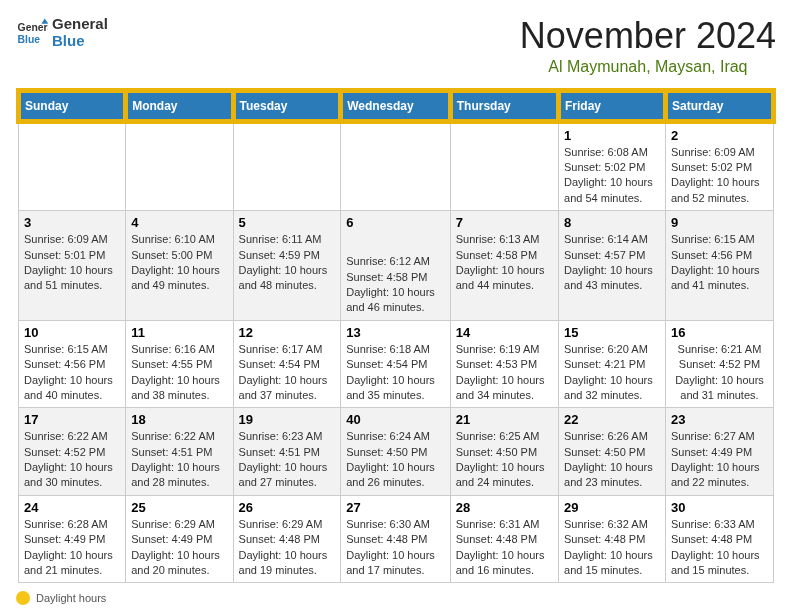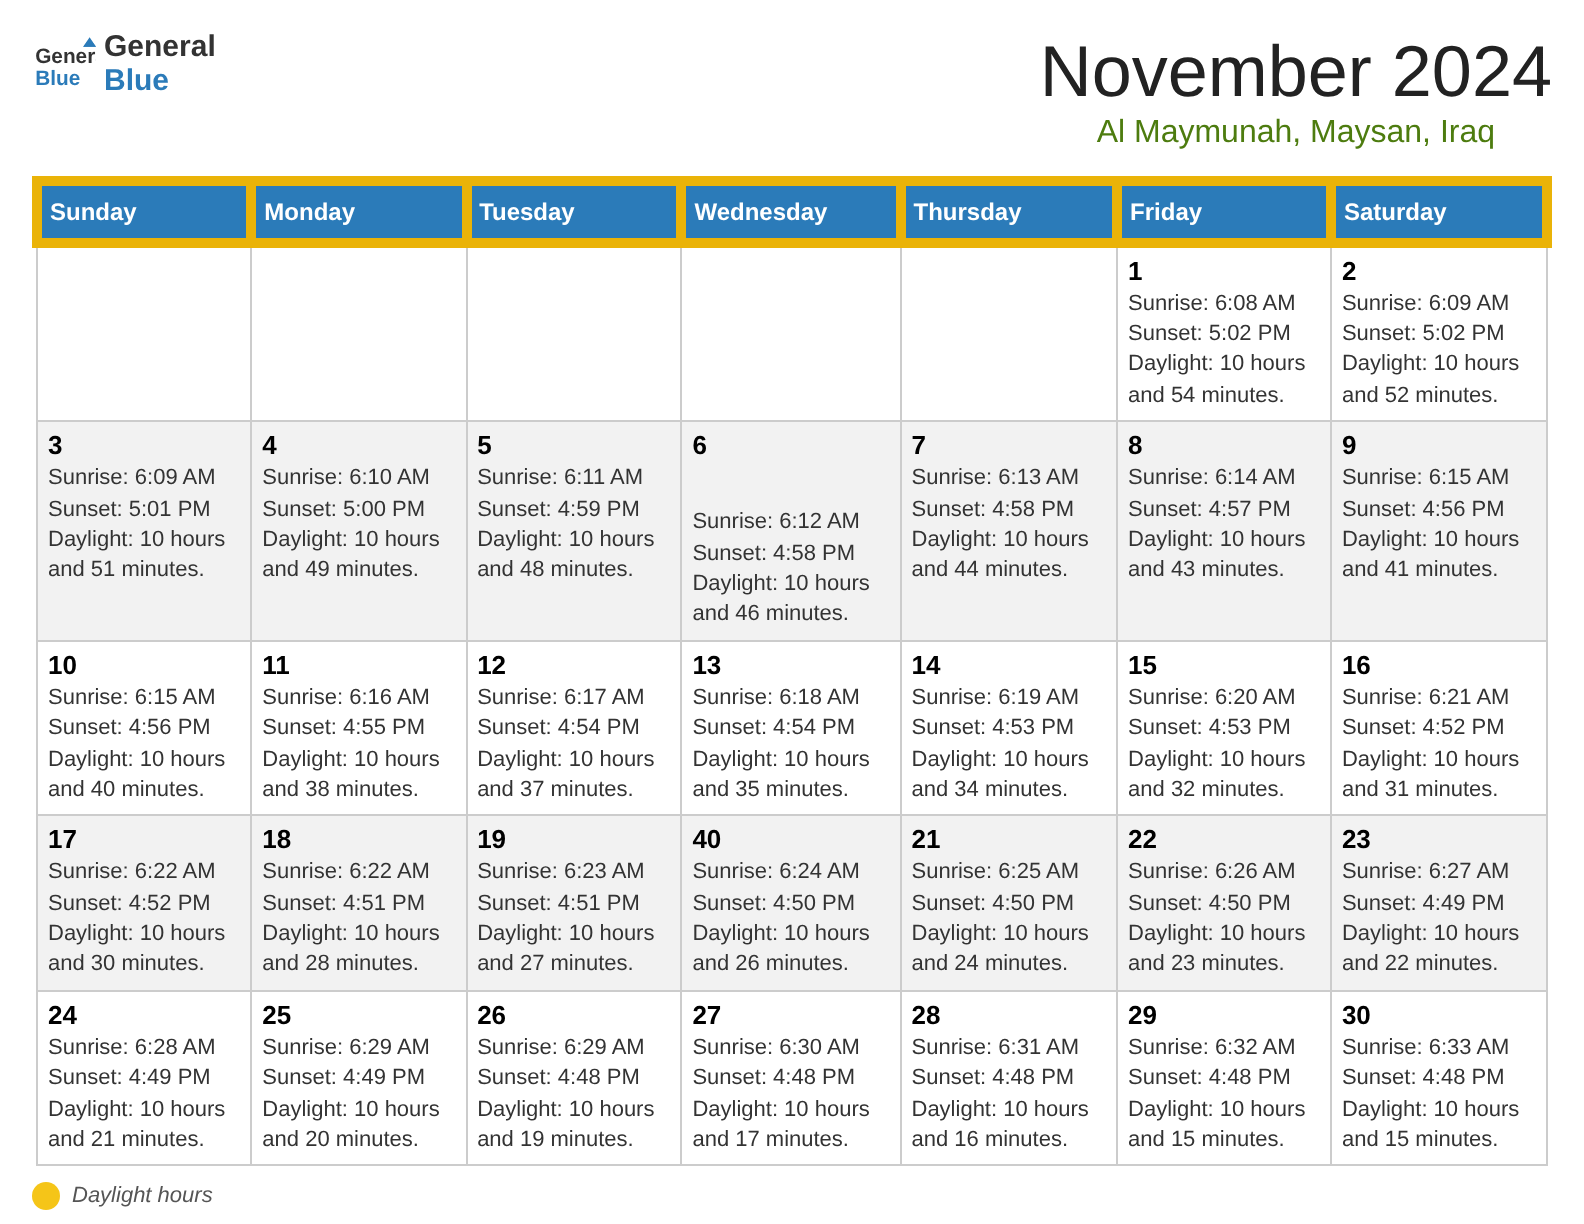--- a/index.html
+++ b/index.html
@@ -79,21 +79,20 @@
     .empty-cell {
       background: #fff !important;
     }
     .footer-note {
       margin-top: 8px;
       font-size: 11px;
       color: #555;
       display: flex;
       align-items: center;
       gap: 6px;
-      font-style: italic;
     }
     .footer-icon {
       width: 14px;
       height: 14px;
       background: #f5c518;
       border-radius: 50%;
       display: inline-block;
     }
   </style>
 </head>
@@ -221,26 +220,26 @@
         </td>
         <td>
           <span class="day-number">14</span>
           <div class="day-info" style="white-space: pre-line;">Sunrise: 6:19 AM
 Sunset: 4:53 PM
 Daylight: 10 hours and 34 minutes.</div>
         </td>
         <td>
           <span class="day-number">15</span>
           <div class="day-info" style="white-space: pre-line;">Sunrise: 6:20 AM
-Sunset: 4:53 PM
+Sunset: 4:21 PM
 Daylight: 10 hours and 32 minutes.</div>
         </td>
         <td>
           <span class="day-number">16</span>
-          <div class="day-info" style="white-space: pre-line;">Sunrise: 6:21 AM
+          <div class="day-info" style="white-space: pre-line; text-align: center;">Sunrise: 6:21 AM
 Sunset: 4:52 PM
 Daylight: 10 hours and 31 minutes.</div>
         </td>
       </tr>
       <tr>
         <td>
           <span class="day-number">17</span>
           <div class="day-info" style="white-space: pre-line;">Sunrise: 6:22 AM
 Sunset: 4:52 PM
 Daylight: 10 hours and 30 minutes.</div>

